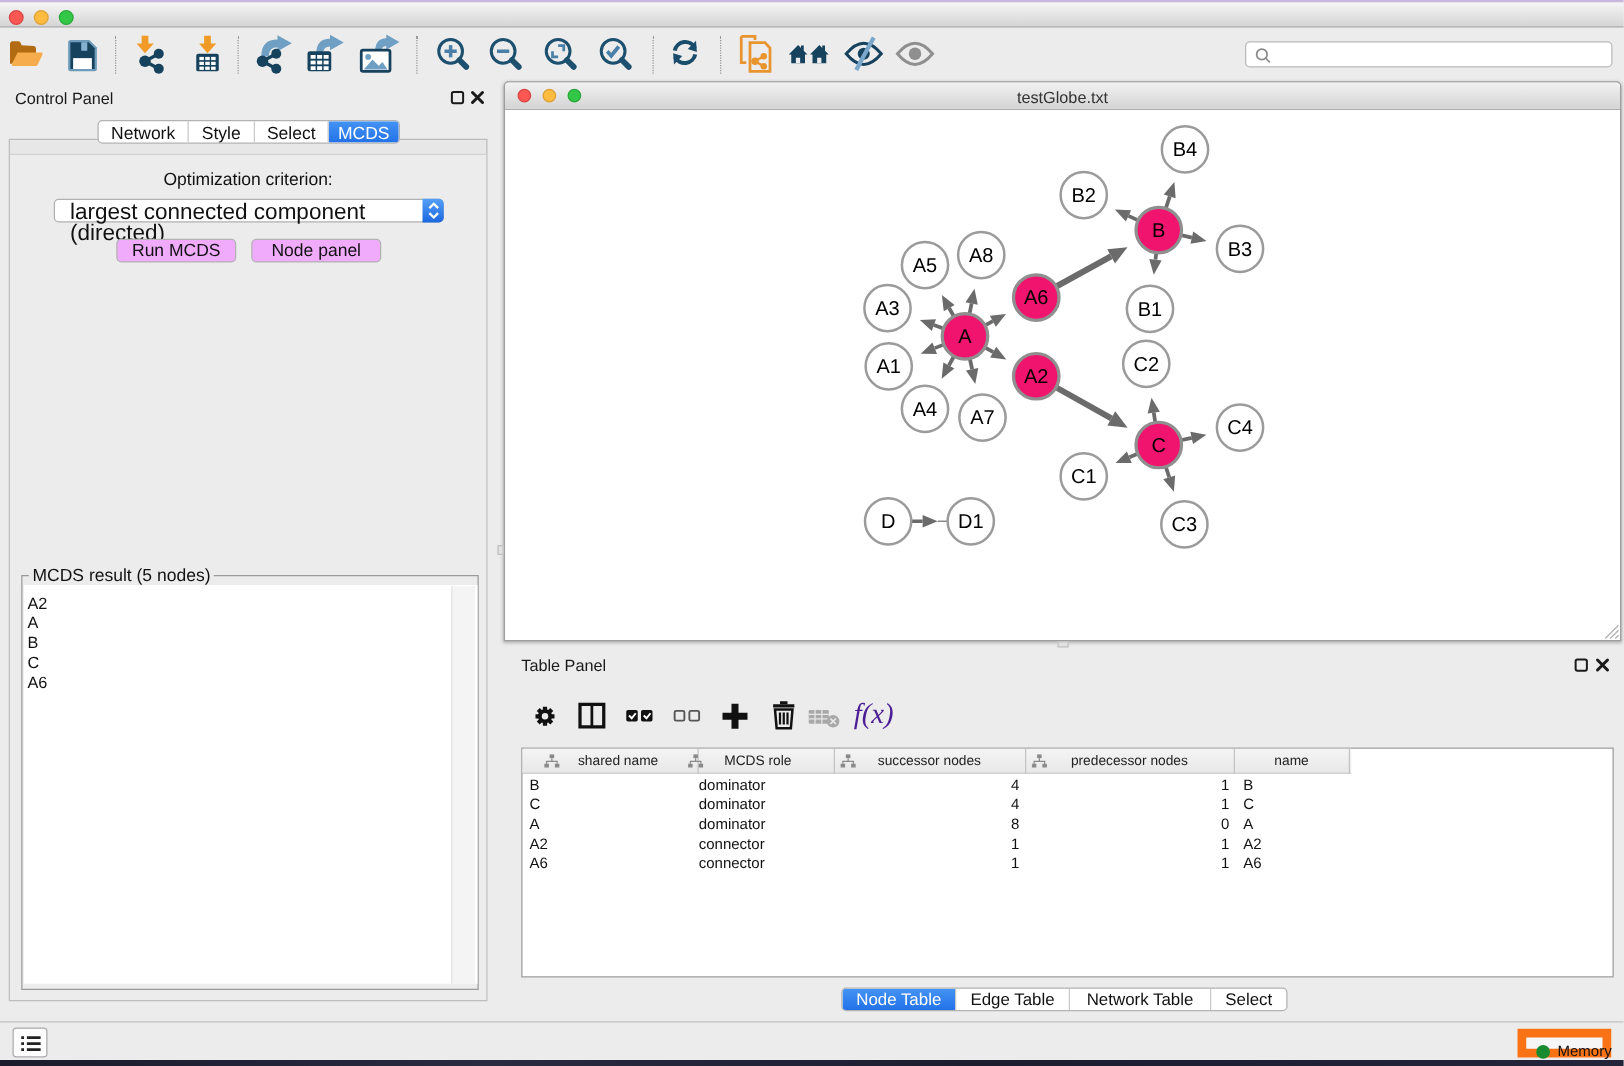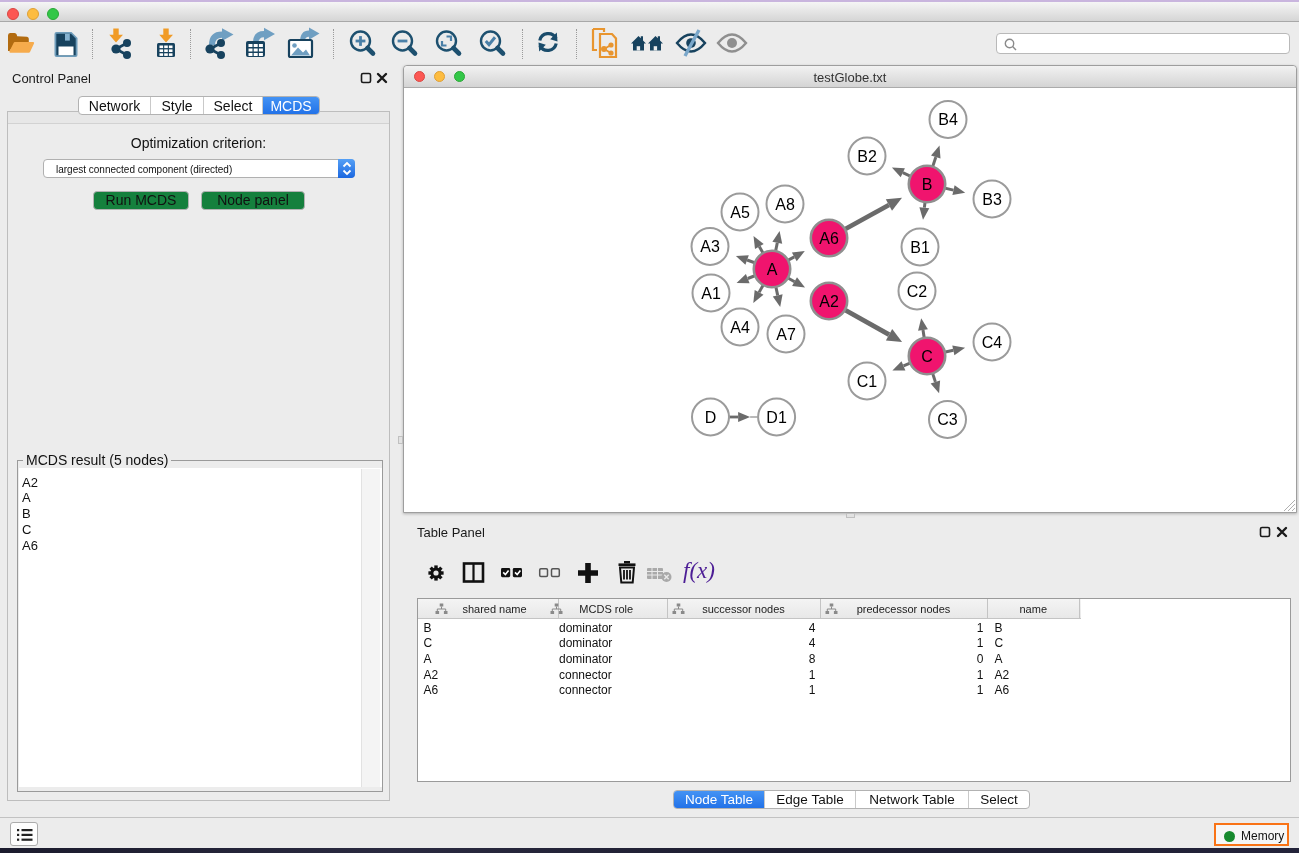--- a/index.html
+++ b/index.html
@@ -17,32 +17,32 @@
 
 #cp-title { left:12px; top:71px; font-size:13px; color:#1a1a1a; }
 .seg { position:absolute; display:flex; border:1px solid #b2b2b2; border-radius:4px; background:#fff; overflow:hidden; height:19px; }
 .seg > div { font-size:14px; color:#111; text-align:center; line-height:18px; border-left:1px solid #c9c9c9; }
 .seg > div:first-child { border-left:none; }
 .seg > div.on { background:linear-gradient(180deg,#4493f4,#2272e8); color:#fff; }
 #cp-box { left:7px; top:111px; width:383px; height:690px; border:1px solid #bdbdbd; background:#e7e7e7; }
 #cp-inner { left:8px; top:123px; width:381px; height:677px; background:#ececec; border-top:1px solid #d2d2d2; }
 #optlabel { left:0; width:397px; top:135px; text-align:center; font-size:14px; color:#111; }
 #dropdown { left:43px; top:159px; width:312px; height:19px; background:#fff; border:1px solid #b0b0b0; border-radius:4px; }
-#dropdown .txt { position:absolute; left:12px; top:0.5px; font-size:10px; color:#111; line-height:17px;}
+#dropdown .txt { position:absolute; left:12px; top:0.5px; font-size:18px; color:#111; line-height:17px;}
 #dropdown .spin { position:absolute; right:-1px; top:-1px; width:17px; height:19px; border-radius:0 4px 4px 0; background:linear-gradient(180deg,#55a0f6,#1b67e0); }
-.btn { position:absolute; height:19px; background:#15803d; border:1px solid #b2b2b2; border-radius:4px; font-size:14px; color:#111; text-align:center; line-height:17px; }
+.btn { position:absolute; height:19px; background:#f0abfc; border:1px solid #b2b2b2; border-radius:4px; font-size:14px; color:#111; text-align:center; line-height:17px; }
 #grp { left:17px; top:460px; width:366px; height:332px; border:1px solid #9a9a9a; }
 #grp-label { left:23px; top:452px; font-size:14px; color:#111; background:#ececec; padding:0 3px; }
 #grp-list { left:18.5px; top:468px; width:363px; height:319px; background:#fff; font-size:13px; color:#111; padding-top:6.5px; }
 #grp-list div { padding-left:3.5px; height:15.9px; line-height:15.9px; }
 #grp-sb { left:361px; top:469px; width:19px; height:318px; background:#f4f4f4; border-left:1px solid #e2e2e2; }
 
 #statusbar { top:817px; height:31px; background:#ececec; border-top:1px solid #c2c2c2; }
 #listbtn { position:absolute; left:10px; top:4px; width:28px; height:24px; background:#fdfdfd; border:1px solid #ababab; border-radius:3px; }
-#membtn { position:absolute; left:1214px; top:5px; width:75px; height:23px; background:#f6f6f6; border:2px solid #f97316; font-size:12px; color:#111; }
+#membtn { position:absolute; left:1214px; top:5px; width:75px; height:23px; background:#f6f6f6; border:7px solid #f97316; font-size:12px; color:#111; }
 #membtn .dot { position:absolute; left:8px; top:6px; width:11px; height:11px; border-radius:50%; background:#188a2f; }
 #membtn .t { position:absolute; left:25px; top:4px; }
 #darkstrip { top:848px; height:5px; background:linear-gradient(90deg,#1b1b2d,#2a2a40 30%,#1d1d30 60%,#23233a); }
 
 #win { left:403px; top:65px; width:894px; height:448px; background:#fff; border:1px solid #9e9e9e; border-radius:4px 4px 0 0; box-shadow:0 1px 3px rgba(0,0,0,0.25); }
 #wintitle { position:absolute; left:0; top:0; right:0; height:22px; background:linear-gradient(180deg,#f2f2f2,#d4d4d4); border-bottom:1px solid #ababab; border-radius:4px 4px 0 0; }
 #wintitle .title { position:absolute; left:0; right:0; top:4px; text-align:center; font-size:13px; color:#333; }
 #grip { position:absolute; right:1px; bottom:1px; width:11px; height:11px; }
 .handle { position:absolute; background:#e2e2e2; border:1px solid #c0c0c0; }
 

